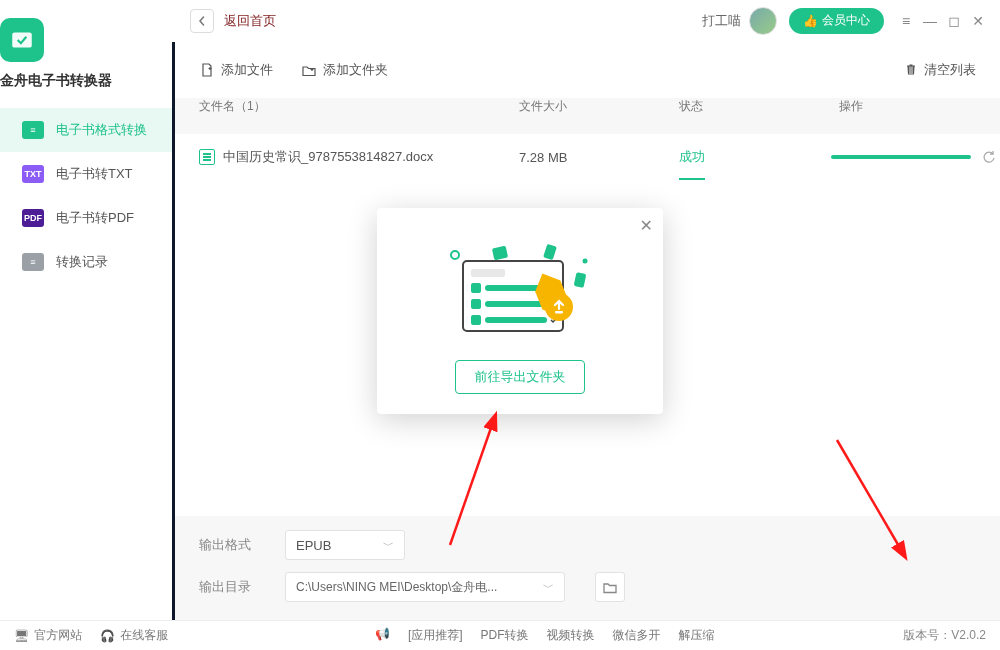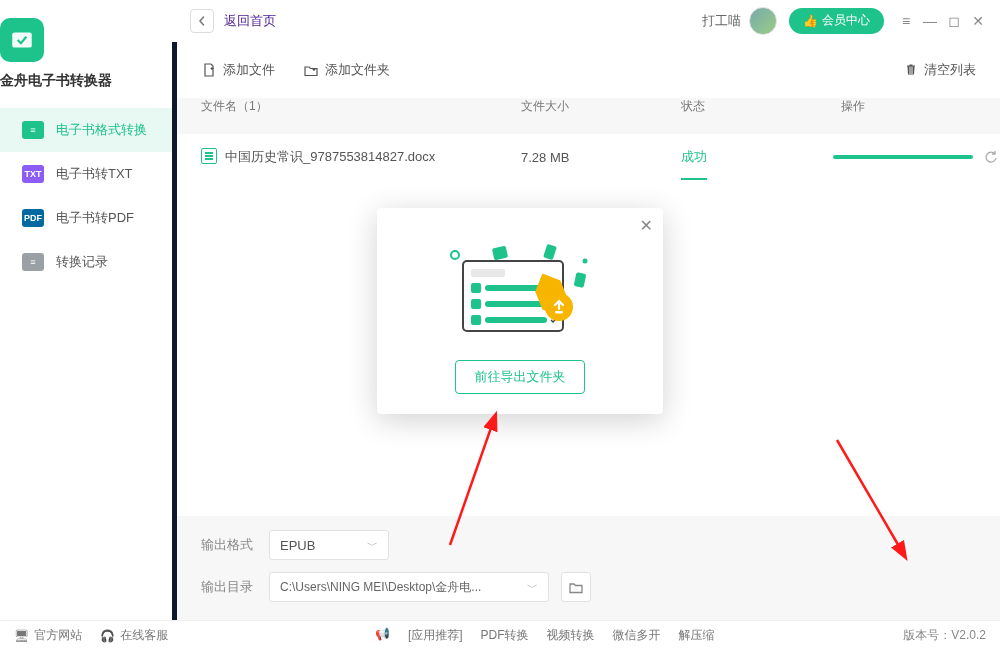--- a/index.html
+++ b/index.html
@@ -2,44 +2,44 @@
 <html><head>
 <meta charset="utf-8">
 <style>
 *{box-sizing:border-box;margin:0;padding:0;font-family:"Microsoft YaHei",Arial,sans-serif;}
 html,body{width:1000px;height:650px;overflow:hidden;background:#fff;}
 .app{width:1000px;height:650px;display:flex;flex-direction:column;position:relative;}
 
 
 .titlebar{height:42px;display:flex;align-items:center;padding:0 10px;border-bottom:1px solid transparent;}
 .back-btn{width:24px;height:24px;border:1px solid #dcdcdc;border-radius:4px;display:flex;align-items:center;justify-content:center;color:#666;font-size:14px;margin-left:180px;cursor:pointer;}
-.back-text{margin-left:10px;color:#4c1d95;font-size:13px;}
+.back-text{margin-left:10px;color:#7f1d1d;font-size:13px;}
 .tbar-spacer{flex:1;}
 .user-name{color:#666;font-size:13px;margin-right:8px;}
 .avatar{width:28px;height:28px;border-radius:50%;background:linear-gradient(135deg,#7aa 0%,#9c8 100%);margin-right:12px;border:1px solid #ddd;}
 .vip-btn{background:#1ec28b;color:#fff;border-radius:14px;height:26px;padding:0 14px;display:flex;align-items:center;font-size:12px;margin-right:10px;cursor:pointer;}
 .vip-btn .thumb{margin-right:4px;font-size:12px;}
 .win-btn{width:24px;height:24px;display:flex;align-items:center;justify-content:center;color:#888;font-size:14px;cursor:pointer;}
 
 
 .body{flex:1;display:flex;min-height:0;}
 .sidebar{width:172px;background:#fff;padding-top:8px;}
 .logo-box{display:flex;flex-direction:column;align-items:flex-start;margin-bottom:18px;margin-top:-42px;padding-top:10px;}
 .logo{width:44px;height:44px;border-radius:10px;background:#1ec28b;display:flex;align-items:center;justify-content:center;position:relative;}
 .logo svg{width:26px;height:26px;}
 .app-title{font-size:14px;font-weight:bold;color:#333;margin-top:10px;}
 .nav-item{height:44px;display:flex;align-items:center;padding-left:22px;font-size:13px;color:#555;cursor:pointer;}
 .nav-item.active{background:#e8f8f2;color:#1ec28b;}
 .nav-icon{width:22px;height:18px;border-radius:3px;display:flex;align-items:center;justify-content:center;color:#fff;font-size:9px;font-weight:bold;margin-right:12px;}
 .ic-doc{background:#1ec28b;}
 .ic-txt{background:#8b5cf6;}
-.ic-pdf{background:#0369a1;}
+.ic-pdf{background:#4c1d95;}
 .ic-rec{background:#9aa0a6;}
 
-.main{flex:1;display:flex;flex-direction:column;border-left:5px solid #0f172a;min-width:0;}
+.main{flex:1;display:flex;flex-direction:column;border-left:3px solid #0f172a;min-width:0;}
 .toolbar{height:56px;display:flex;align-items:center;padding:0 24px;}
 .tbtn{display:flex;align-items:center;color:#555;font-size:13px;margin-right:28px;cursor:pointer;}
 .tbtn .ticon{margin-right:6px;color:#555;position:relative;display:inline-block;width:16px;height:16px;}
 .tb-spacer{flex:1;}
 .clear-btn{display:flex;align-items:center;color:#555;font-size:13px;cursor:pointer;}
 .clear-btn .trash{margin-right:6px;}
 
 .table-head{height:36px;background:#f7f7f7;display:flex;align-items:flex-start;padding:0 24px;font-size:12px;color:#777;}
 .col-name{flex:0 0 320px;}
 .col-size{flex:0 0 160px;}
@@ -51,21 +51,21 @@
 .row .fileic::before{content:"";position:absolute;left:3px;top:3px;right:3px;height:2px;background:#1ec28b;box-shadow:0 3px 0 #1ec28b,0 6px 0 #1ec28b;}
 .status-ok{color:#1ec28b;border-bottom:2px solid #1ec28b;padding-bottom:14px;}
 .progress{width:140px;height:4px;background:#1ec28b;border-radius:2px;margin-left:-8px;}
 .ops{display:flex;gap:12px;color:#aaa;}
 .ops span{cursor:pointer;display:inline-flex;width:16px;height:16px;align-items:center;justify-content:center;}
 
 .main-spacer{flex:1;}
 
 .bottom-panel{background:#f7f7f7;padding:14px 24px 18px;display:flex;align-items:center;gap:12px;position:relative;}
 .bp-rows{display:flex;flex-direction:column;gap:12px;}
-.bp-row{display:flex;align-items:center;gap:12px;}
+.bp-row{display:flex;align-items:center;gap:30px;}
 .bp-label{color:#888;font-size:13px;width:56px;}
 .select{width:120px;height:30px;background:#fff;border:1px solid #e2e2e2;border-radius:3px;display:flex;align-items:center;padding:0 10px;font-size:13px;color:#555;justify-content:space-between;cursor:pointer;}
 .pathbox{width:280px;height:30px;background:#fff;border:1px solid #e2e2e2;border-radius:3px;display:flex;align-items:center;padding:0 10px;font-size:12px;color:#666;justify-content:space-between;cursor:pointer;white-space:nowrap;overflow:hidden;}
 .folder-btn{width:30px;height:30px;border:1px solid #e2e2e2;border-radius:3px;background:#fff;display:flex;align-items:center;justify-content:center;cursor:pointer;color:#888;}
 .big-btn{position:absolute;right:24px;top:50%;transform:translateY(-50%);width:110px;height:40px;background:#1ec28b;border:1px solid #17a878;border-radius:4px;color:#fff;font-size:14px;display:flex;align-items:center;justify-content:center;cursor:pointer;}
 
 
 .statusbar{height:30px;border-top:1px solid #eee;display:flex;align-items:center;padding:0 14px;font-size:12px;color:#777;}
 .sb-link{display:flex;align-items:center;margin-right:18px;cursor:pointer;}
 .sb-link .sic{margin-right:5px;}
@@ -168,21 +168,21 @@
       </div>
 
       <div class="table-head">
         <div class="col-name">文件名（1）</div>
         <div class="col-size">文件大小</div>
         <div class="col-status">状态</div>
         <div class="col-ops">操作</div>
       </div>
 
       <div class="row">
-        <div class="col-name" style="display:flex;">
+        <div class="col-name" style="display:flex;align-items:center;">
           <span class="fileic"></span>
           <span>中国历史常识_9787553814827.docx</span>
         </div>
         <div class="col-size">7.28 MB</div>
         <div class="col-status"><span class="status-ok">成功</span></div>
         <div class="col-ops" style="display:flex;align-items:center;gap:10px;">
           <div class="progress"></div>
           <div class="ops">
             <span>
                 <svg width="14" height="14" viewBox="0 0 14 14">

